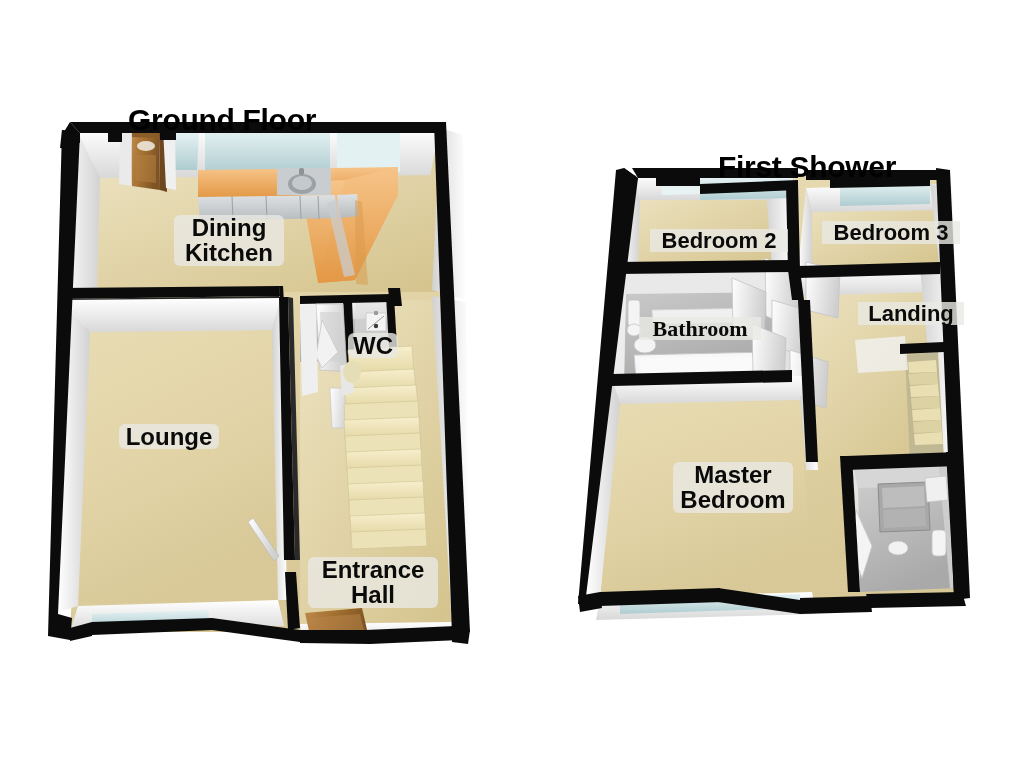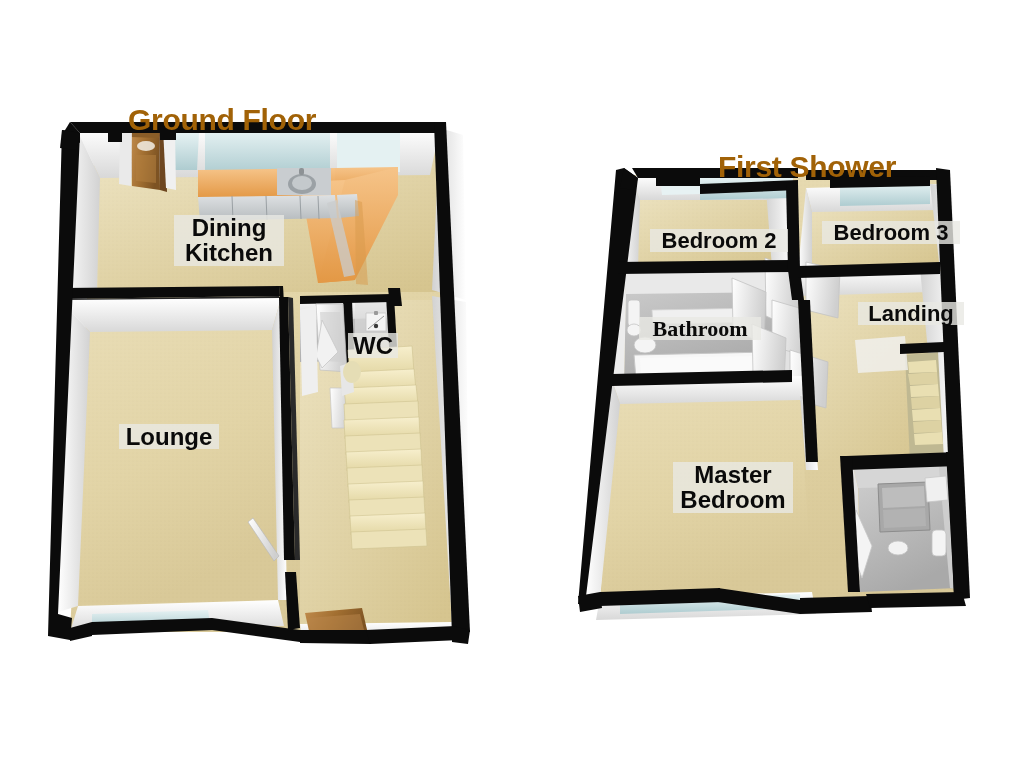--- a/index.html
+++ b/index.html
@@ -1,30 +1,30 @@
 <!DOCTYPE html>
 <html><head>
 <meta charset="utf-8">
 <style>
   html,body{margin:0;padding:0;background:#ffffff;}
   body{width:1024px;height:768px;overflow:hidden;font-family:"Liberation Sans",sans-serif;}
   #stage{position:relative;width:1024px;height:768px;background:#ffffff;}
   svg{position:absolute;left:0;top:0;}
   .plan-title{
     position:absolute;font-family:"Liberation Sans",sans-serif;
-    font-weight:bold;font-size:30px;color:#a16207;white-space:nowrap;
+    font-weight:bold;font-size:30px;color:#000000;white-space:nowrap;
     letter-spacing:-0.3px;
   }
   .room-label{
     position:absolute;font-family:"Liberation Sans",sans-serif;
     font-weight:bold;color:#0a0a0a;white-space:nowrap;text-align:center;
     background:rgba(232,232,228,0.80);line-height:1.06;
     padding:0px 3px;
   }
-  .rl-big{font-size:24px;}
+  .rl-big{font-size:24px;border-radius:6px;}
   .rl-med{font-size:22px;}
   .rl-sm{font-size:21px;}
 </style>
 </head>
 <body>
 
 <div id="stage">
 
 <svg width="1024" height="768" viewBox="0 0 1024 768">
   <defs>
@@ -436,20 +436,24 @@
 </div>
 
 <div class="room-label rl-big" style="left:119px;top:424px;width:94px;">
   <div>Lounge</div>
 </div>
 
 <div class="room-label rl-big" style="left:348px;top:333px;width:44px;">
   <div>WC</div>
 </div>
 
+<div class="room-label rl-big" style="left:308px;top:557px;width:124px;">
+  <div>Entrance</div>
+  <div>Hall</div>
+</div>
 
 <div class="room-label rl-med" style="left:650px;top:229px;width:132px;">
   <div>Bedroom 2</div>
 </div>
 
 <div class="room-label rl-med" style="left:822px;top:221px;width:132px;">
   <div>Bedroom 3</div>
 </div>
 
 <div class="room-label rl-med" style="left:639px;top:317px;width:116px;font-family:Liberation Serif, serif;">

